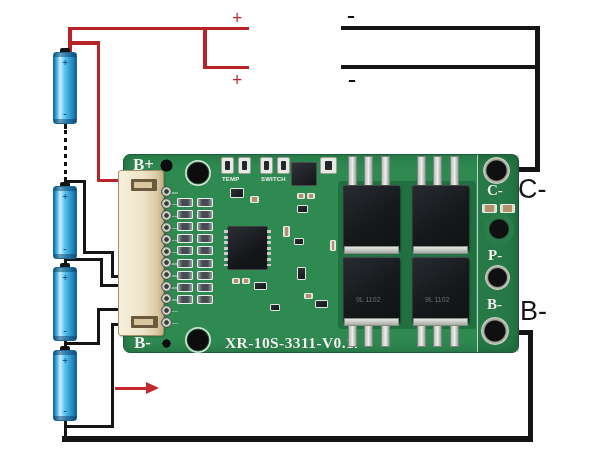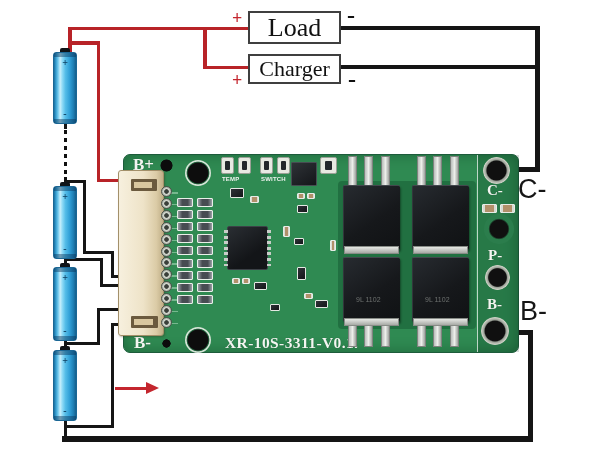--- a/index.html
+++ b/index.html
@@ -119,29 +119,23 @@
 
   <div class="dot" style="left:63.8px;top:130px;"></div>
   <div class="dot" style="left:63.8px;top:138px;"></div>
   <div class="dot" style="left:63.8px;top:146px;"></div>
   <div class="dot" style="left:63.8px;top:154px;"></div>
   <div class="dot" style="left:63.8px;top:162px;"></div>
   <div class="dot" style="left:63.8px;top:170px;"></div>
   <div class="dot" style="left:63.8px;top:177px;"></div>
 
   <div class="sign plus" style="left:232px;top:8px;">+</div>
-  <div class="unitbox" style="left:248px;top:11px;width:93px;height:33px;">
-    <span style="font-size:26px;">Load</span>
-  </div>
   <div class="sign minus" style="left:347px;top:2px;">-</div>
 
   <div class="sign plus" style="left:232px;top:70px;">+</div>
-  <div class="unitbox" style="left:248px;top:54px;width:93px;height:30px;">
-    <span style="font-size:22px;">Charger</span>
-  </div>
   <div class="sign minus" style="left:348px;top:66px;">-</div>
 
   <div class="nub" style="left:60px;top:48px;"></div>
   <div class="batt" style="left:53px;top:52px;height:72px;">
     <div class="bsign" style="top:5px;">+</div>
     <div class="bsign" style="bottom:4px;">-</div>
   </div>
 
   <div class="nub" style="left:60px;top:182px;"></div>
   <div class="batt" style="left:53px;top:186px;height:73px;">

